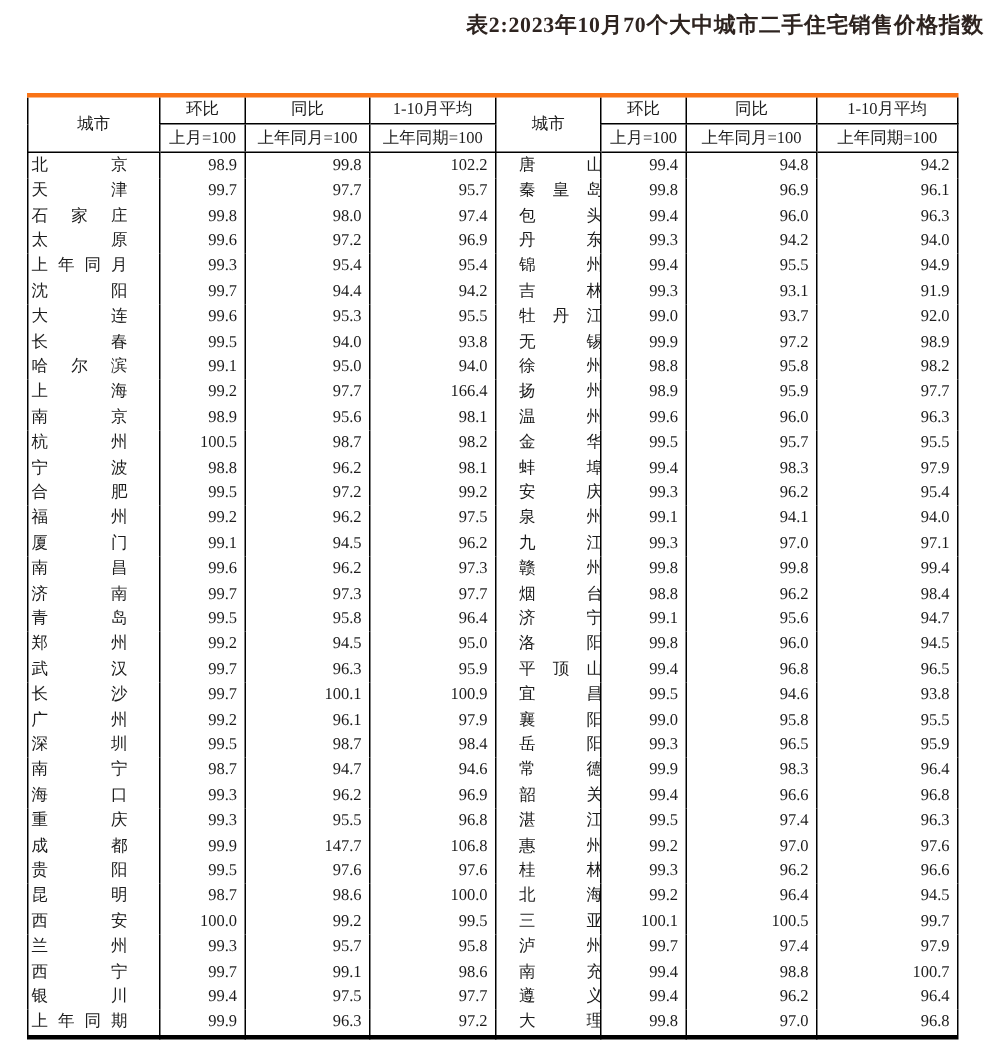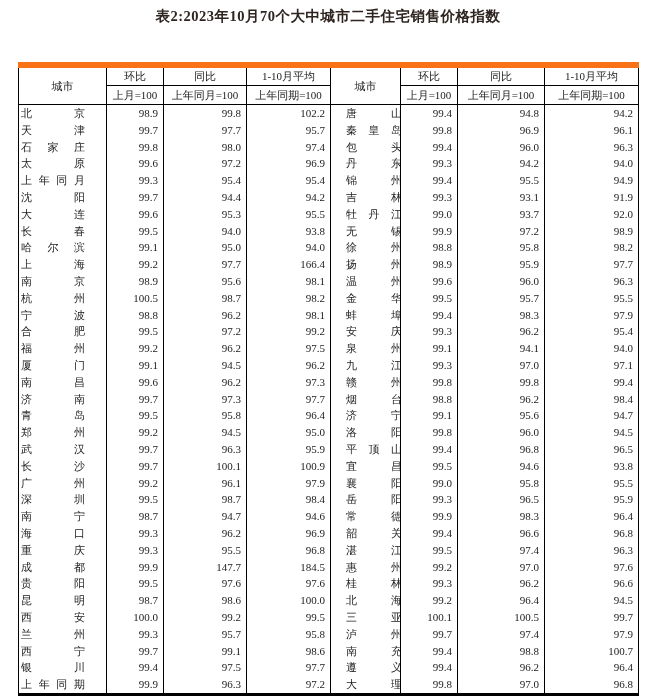--- a/index.html
+++ b/index.html
@@ -11,37 +11,37 @@
     background: #ffffff;
     font-family: "Liberation Serif", "DejaVu Serif", serif;
     color: #1c1c1c;
     overflow: hidden;
   }
   .title {
     position: absolute;
     top: 7px;
     left: 0;
     width: 100%;
-    text-align: center;
+    text-align: right;
     font-size: 14.5px;
     font-weight: bold;
     color: #2e2420;
     letter-spacing: 0.5px;
   }
   .table-wrap {
     position: absolute;
     left: 18px;
     top: 62px;
     width: 620px;
   }
   table.price-index {
     width: 620px;
     border-collapse: collapse;
     table-layout: fixed;
-    border-top: 6px solid #f97316;
+    border-top: 3px solid #f97316;
     border-bottom: 3px solid #000;
   }
   table.price-index th,
   table.price-index td {
     border-left: 1px solid #000;
     font-weight: normal;
     font-size: 11px;
     color: #1c1c1c;
     overflow: hidden;
     white-space: nowrap;
@@ -380,21 +380,21 @@
             <td class="num">96.8</td>
             <td class="city-cell"><span class="city-box">湛江</span></td>
             <td class="num">99.5</td>
             <td class="num">97.4</td>
             <td class="num">96.3</td>
           </tr>
           <tr>
             <td class="city-cell"><span class="city-box">成都</span></td>
             <td class="num">99.9</td>
             <td class="num">147.7</td>
-            <td class="num">184.5</td>
+            <td class="num">106.8</td>
             <td class="city-cell"><span class="city-box">惠州</span></td>
             <td class="num">99.2</td>
             <td class="num">97.0</td>
             <td class="num">97.6</td>
           </tr>
           <tr>
             <td class="city-cell"><span class="city-box">贵阳</span></td>
             <td class="num">99.5</td>
             <td class="num">97.6</td>
             <td class="num">97.6</td>

